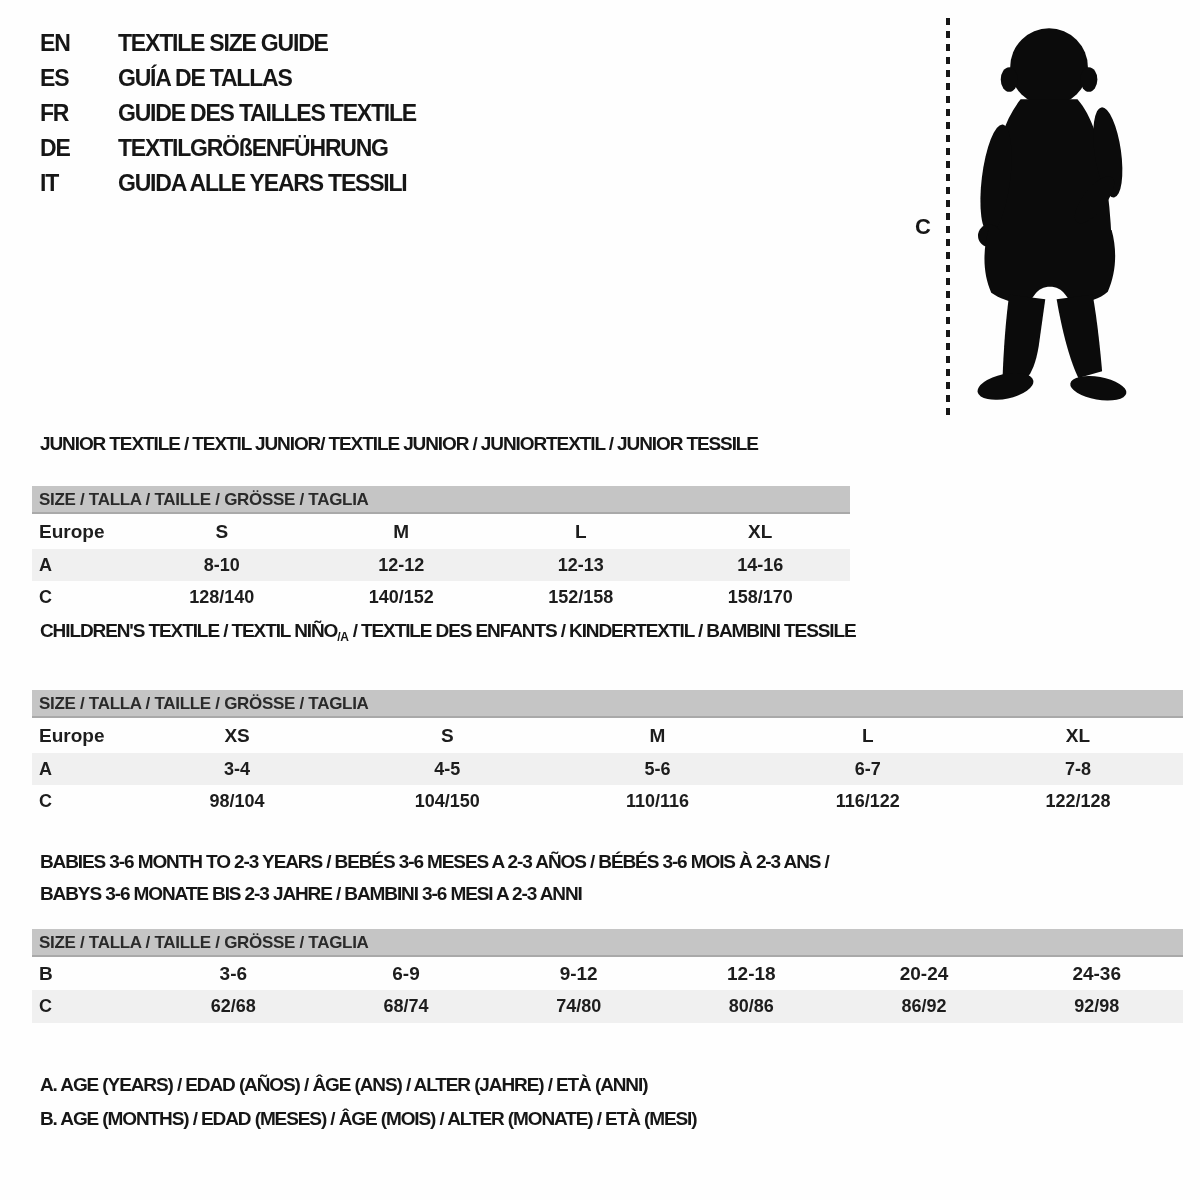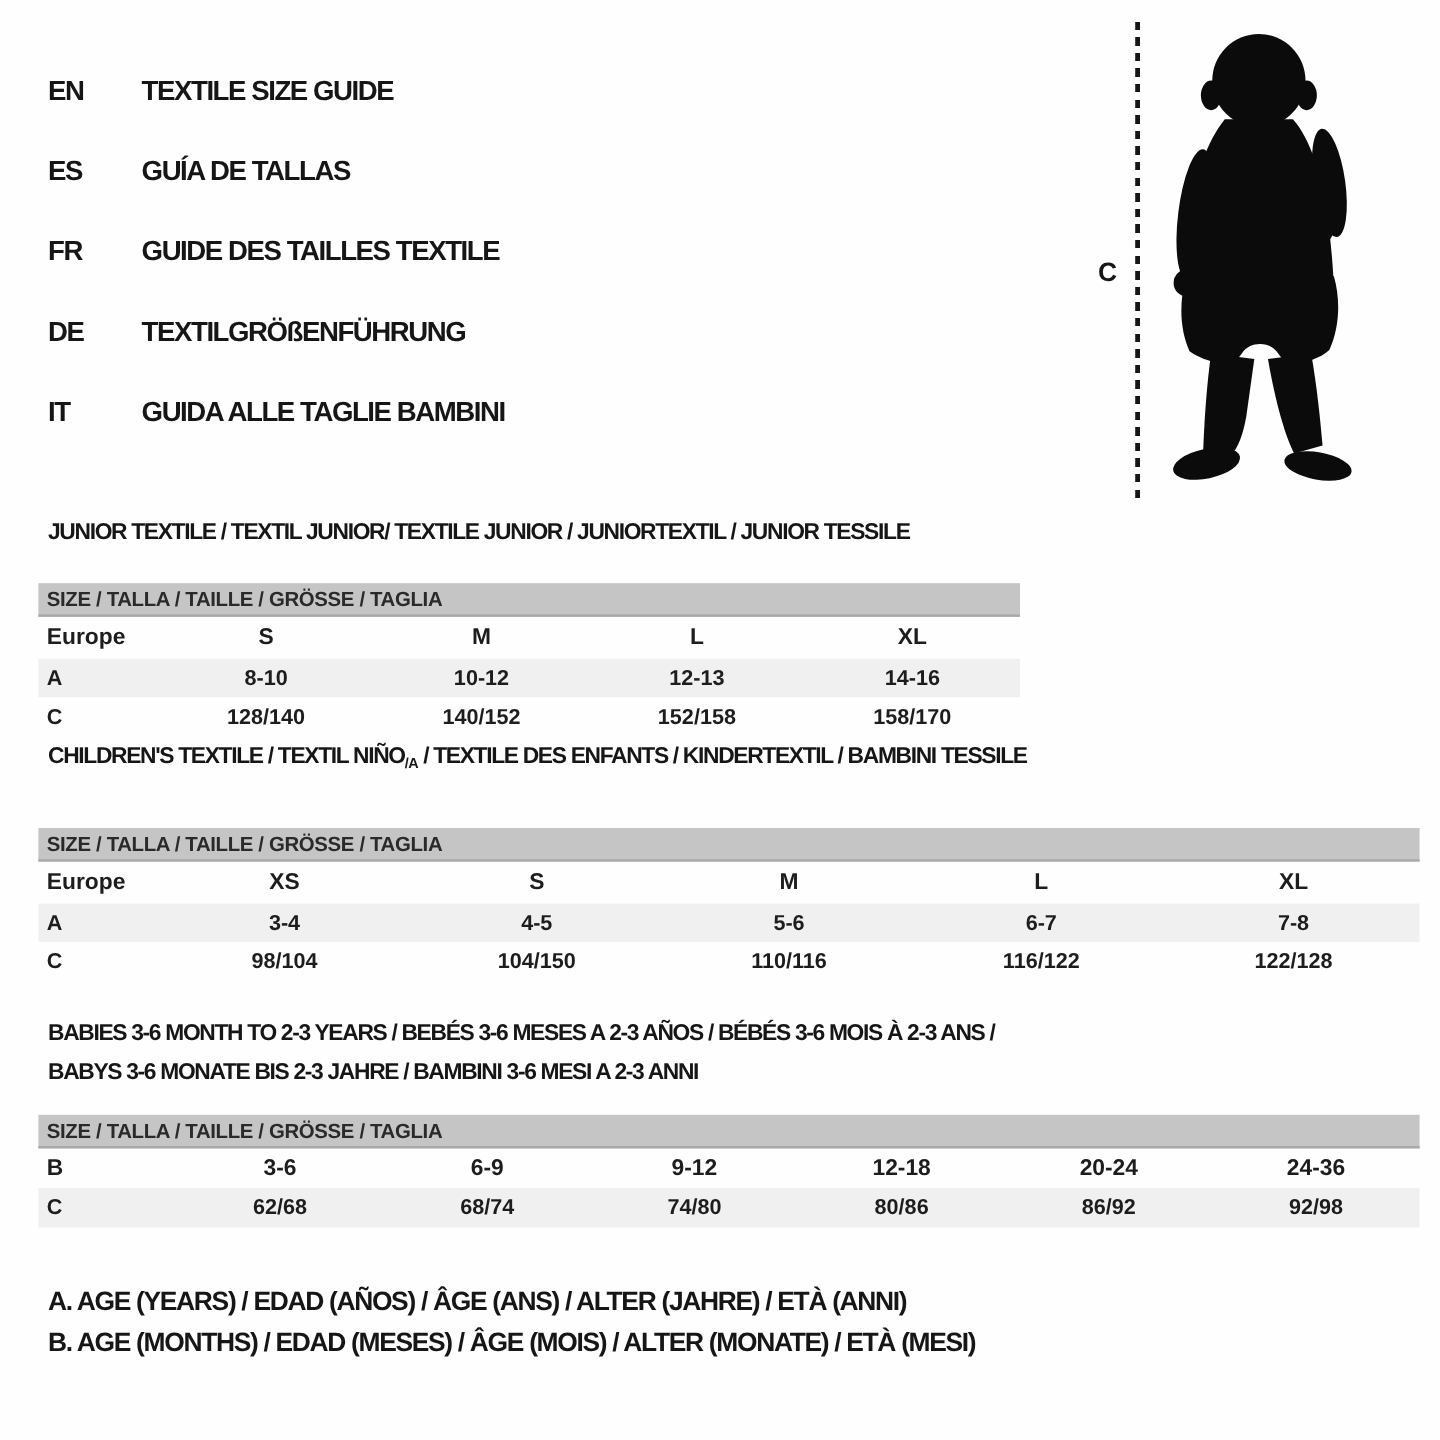--- a/index.html
+++ b/index.html
@@ -4,21 +4,21 @@
 <title>Textile Size Guide</title>
 <style>
   html,body{margin:0;padding:0;}
   .page{
     position:relative;width:1200px;height:1200px;overflow:hidden;
     background:#fefefe;color:#1a1a1a;
     font-family:"Liberation Sans", sans-serif;
   }
   
   .langs{position:absolute;left:40px;top:26px;}
-  .lang-row{display:flex;height:35px;align-items:center;font-weight:bold;font-size:23px;letter-spacing:-1.2px;color:#161616;margin-top:32px;}
+  .lang-row{display:flex;height:35px;align-items:center;font-weight:bold;font-size:23px;letter-spacing:-1.2px;color:#161616;}
   .lang-code{width:78px;flex:none;}
   .lang-title{white-space:nowrap;text-align:center;}
   
   .measure-line{position:absolute;left:946px;top:18px;width:4px;height:398px;
     background:repeating-linear-gradient(to bottom,#161616 0 7px,transparent 7px 13px);}
   .measure-label{position:absolute;left:915px;top:214px;font-size:22px;font-weight:bold;color:#161616;}
   .toddler{position:absolute;left:960px;top:14px;}
   
   .h{position:absolute;left:40px;font-weight:bold;font-size:19px;letter-spacing:-1.1px;
      white-space:nowrap;color:#161616;line-height:22px;}
@@ -36,21 +36,21 @@
     padding-left:7px;font-size:17px;letter-spacing:-0.3px;color:#2a2a2a;}
   .trow{display:flex;align-items:center;height:32px;font-size:18px;}
   .trow.hdr{height:35px;font-size:19px;}
   .babies-pos .trow{height:33px;}
   .lbl{width:100px;padding-left:7px;box-sizing:border-box;text-align:left;flex:none;}
   .babies-pos .lbl{width:115px;}
   .val{flex:1;text-align:center;}
   .alt{background:#f0f0f0;}
   
   .legend{position:absolute;left:40px;top:1068px;}
-  .legend-line{height:34px;line-height:34px;font-weight:bold;font-size:22px;
+  .legend-line{height:34px;line-height:34px;font-weight:bold;font-size:19px;
     letter-spacing:-1.1px;white-space:nowrap;color:#161616;}
 </style>
 </head>
 <body>
 
 <div class="page">
 
   <div class="langs">
     <div class="lang-row">
       <span class="lang-code">EN</span>
@@ -63,21 +63,21 @@
     <div class="lang-row">
       <span class="lang-code">FR</span>
       <span class="lang-title">GUIDE DES TAILLES TEXTILE</span>
     </div>
     <div class="lang-row">
       <span class="lang-code">DE</span>
       <span class="lang-title">TEXTILGRÖßENFÜHRUNG</span>
     </div>
     <div class="lang-row">
       <span class="lang-code">IT</span>
-      <span class="lang-title">GUIDA ALLE TAGLIE BAMBINI</span>
+      <span class="lang-title">GUIDA ALLE YEARS TESSILI</span>
     </div>
   </div>
 
   <div class="measure-line"></div>
   <div class="measure-label">C</div>
   <svg class="toddler" width="180" height="400" viewBox="0 0 190 410">
     <g fill="#0b0b0b">
       <circle cx="94" cy="50" r="41"></circle>
       <ellipse cx="52" cy="63" rx="9" ry="13"></ellipse>
       <ellipse cx="136" cy="63" rx="9" ry="13"></ellipse>
@@ -100,21 +100,21 @@
     <div class="trow hdr">
       <div class="lbl">Europe</div>
       <div class="val">S</div>
       <div class="val">M</div>
       <div class="val">L</div>
       <div class="val">XL</div>
     </div>
     <div class="trow alt">
       <div class="lbl">A</div>
       <div class="val">8-10</div>
-      <div class="val">10-12</div>
+      <div class="val">12-12</div>
       <div class="val">12-13</div>
       <div class="val">14-16</div>
     </div>
     <div class="trow">
       <div class="lbl">C</div>
       <div class="val">128/140</div>
       <div class="val">140/152</div>
       <div class="val">152/158</div>
       <div class="val">158/170</div>
     </div>

